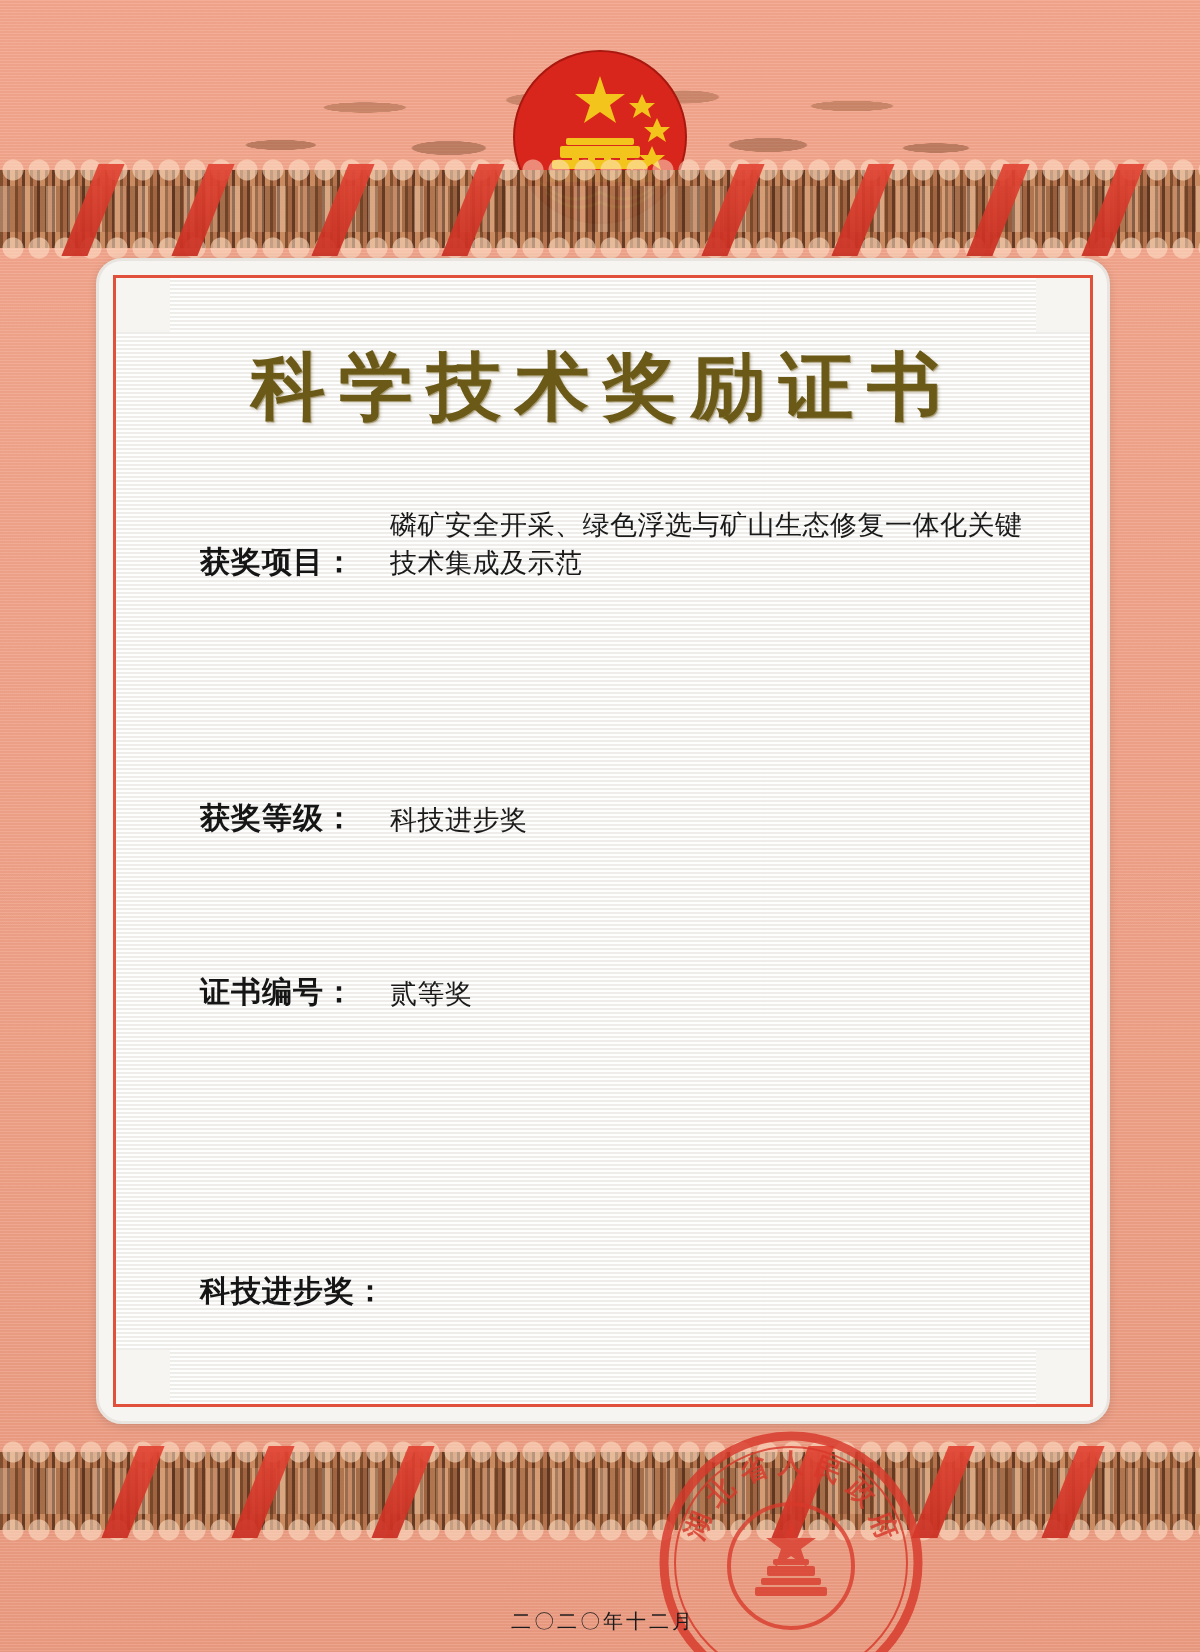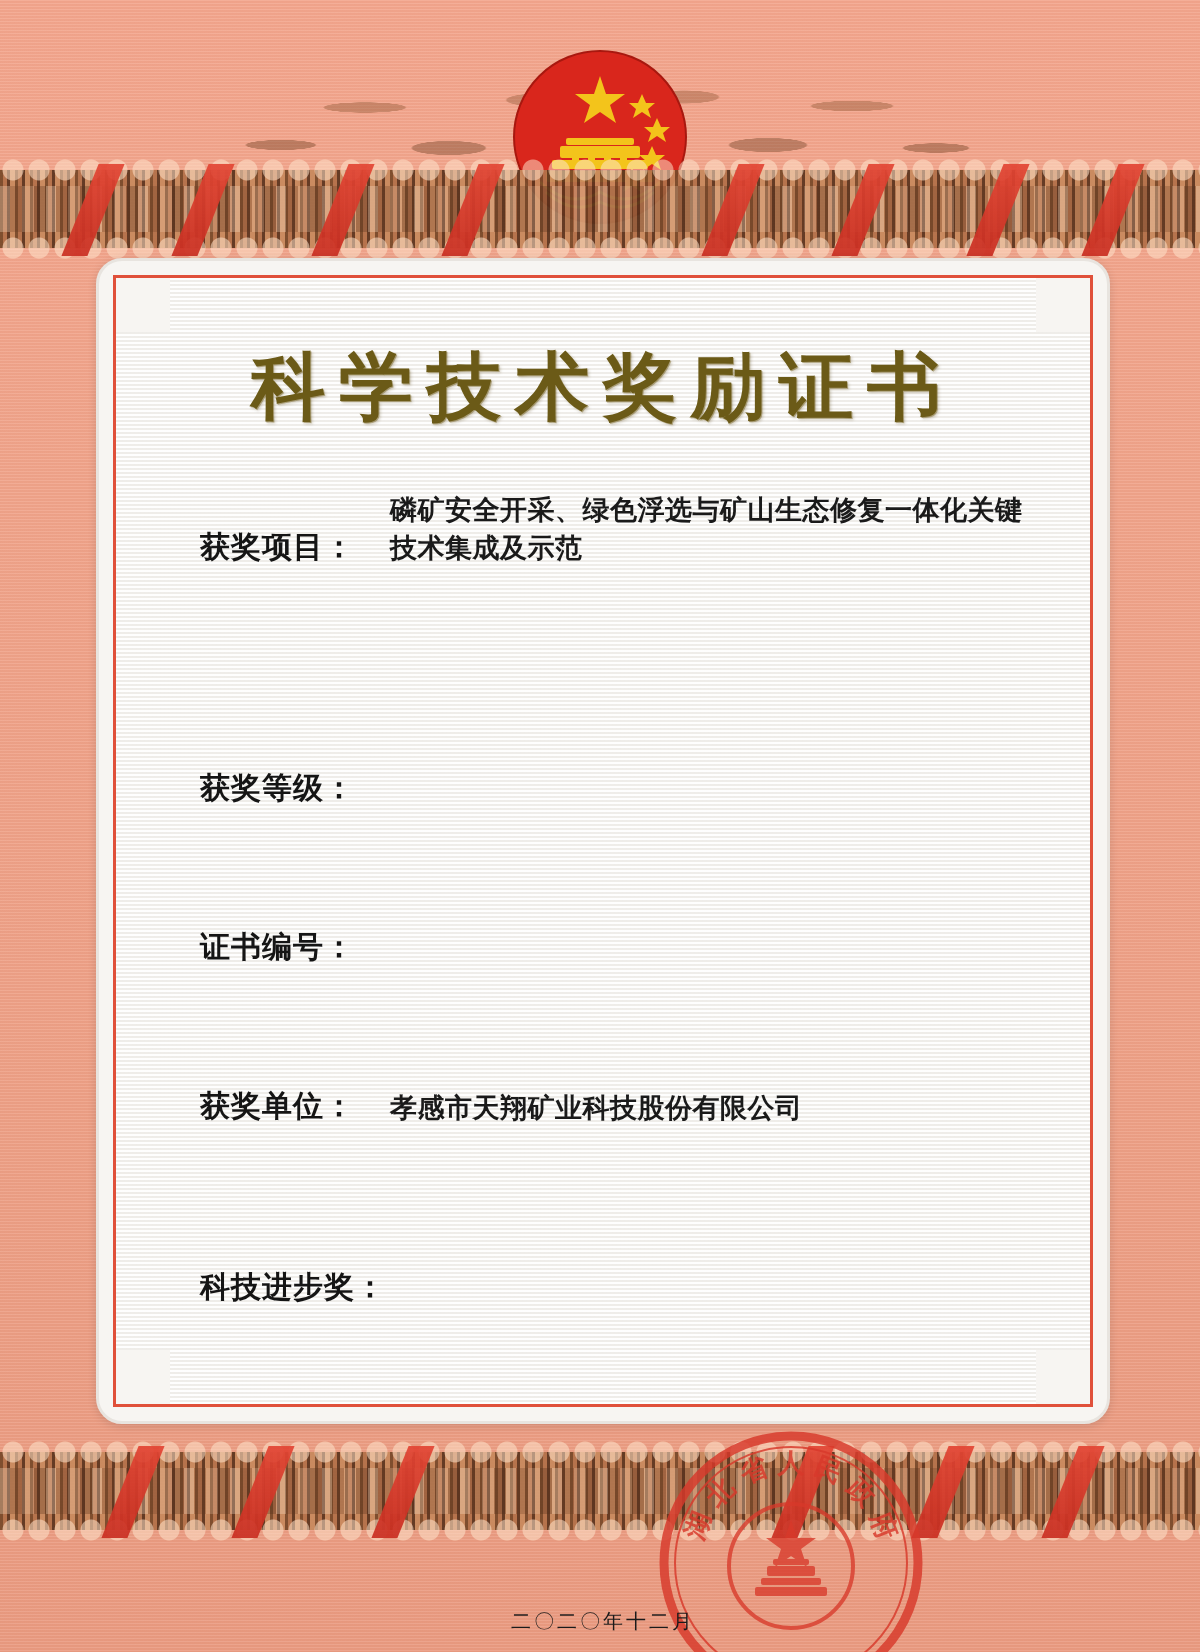--- a/index.html
+++ b/index.html
@@ -181,23 +181,22 @@
     color: #151515;
     letter-spacing: 1px;
     white-space: nowrap;
   }
   .field-value {
     flex: 1 1 auto;
     font-family: "DejaVu Sans", "Liberation Sans", sans-serif;
     font-size: 27px;
     color: #1a1a1a;
     line-height: 1.42;
-    padding-top: 3px;
+    padding-top: 18px;
     letter-spacing: 0.5px;
-    font-weight: bold;
   }
   .field-value.mono {
     font-family: "DejaVu Sans", "Liberation Sans", sans-serif;
     letter-spacing: 1px;
   }
 
   .gap-project { height: 200px; }
   .gap-normal { height: 118px; }
   .gap-unit { height: 140px; }
 
@@ -298,34 +297,32 @@
 
         <div class="field-row">
           <div class="field-label">获奖项目：</div>
           <div class="field-value">磷矿安全开采、绿色浮选与矿山生态修复一体化关键技术集成及示范</div>
         </div>
 
         <div class="gap-project"></div>
 
         <div class="field-row">
           <div class="field-label">获奖等级：</div>
+          <div class="field-value">科技进步奖</div>
         </div>
 
         <div class="gap-normal"></div>
 
         <div class="field-row">
           <div class="field-label">证书编号：</div>
+          <div class="field-value">贰等奖</div>
         </div>
 
         <div class="gap-normal"></div>
 
-        <div class="field-row">
-          <div class="field-label">获奖单位：</div>
-          <div class="field-value">孝感市天翔矿业科技股份有限公司</div>
-        </div>
 
         <div class="gap-unit"></div>
 
         <div class="field-row">
           <div class="field-label">科技进步奖：</div>
         </div>
 
       </div>
 
       <div class="seal">

